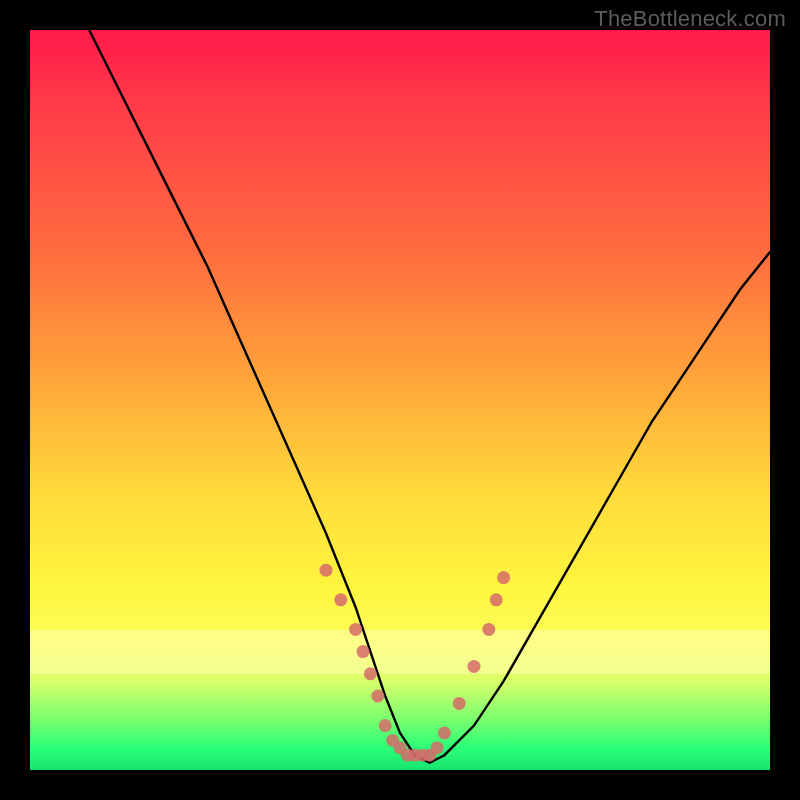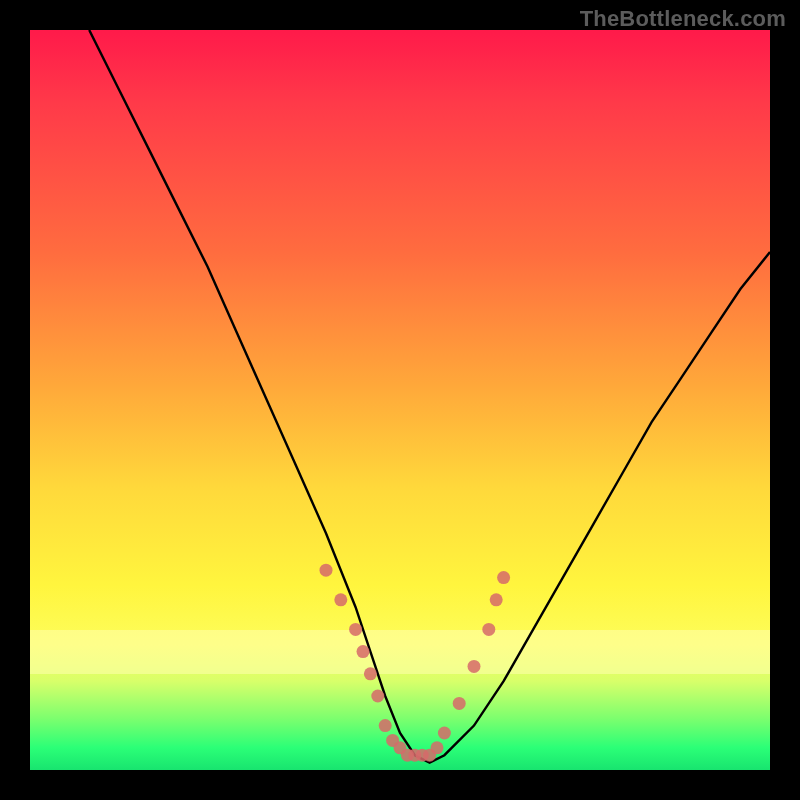--- a/index.html
+++ b/index.html
@@ -51,21 +51,21 @@
     background: #ffffb0;
     opacity: 0.55;
   }
   .attribution {
     position: absolute;
     top: 6px;
     right: 14px;
     color: #5c5c5c;
     font-size: 22px;
     letter-spacing: 0.2px;
-    font-weight: 700;
+    font-weight: 400;
   }
   svg.curve {
     position: absolute;
     left: 0;
     top: 0;
     width: 740px;
     height: 740px;
   }
 </style>
 </head>

